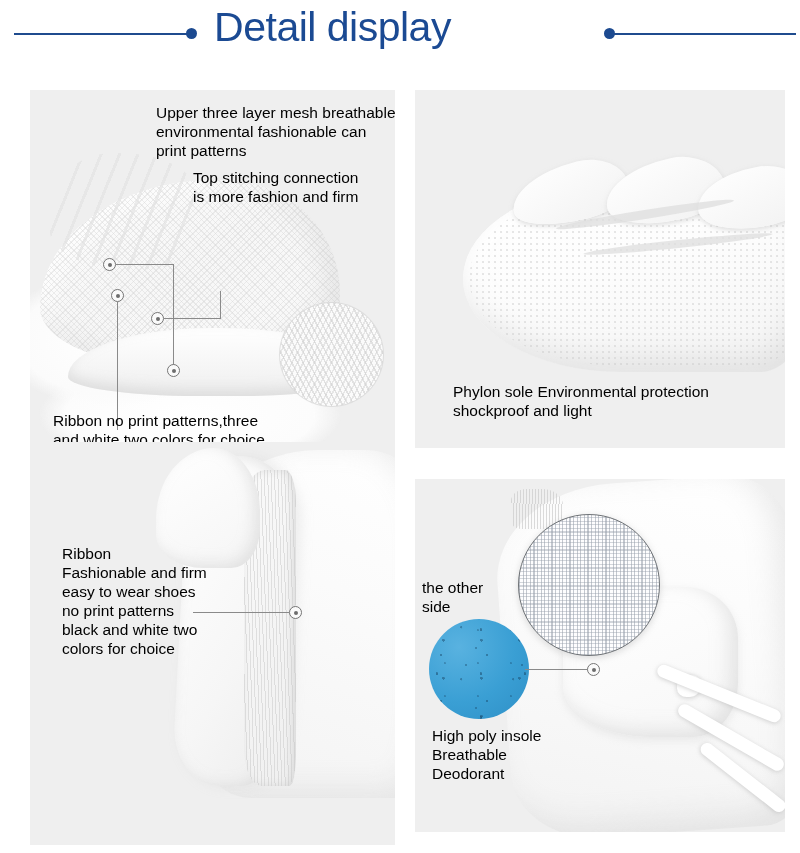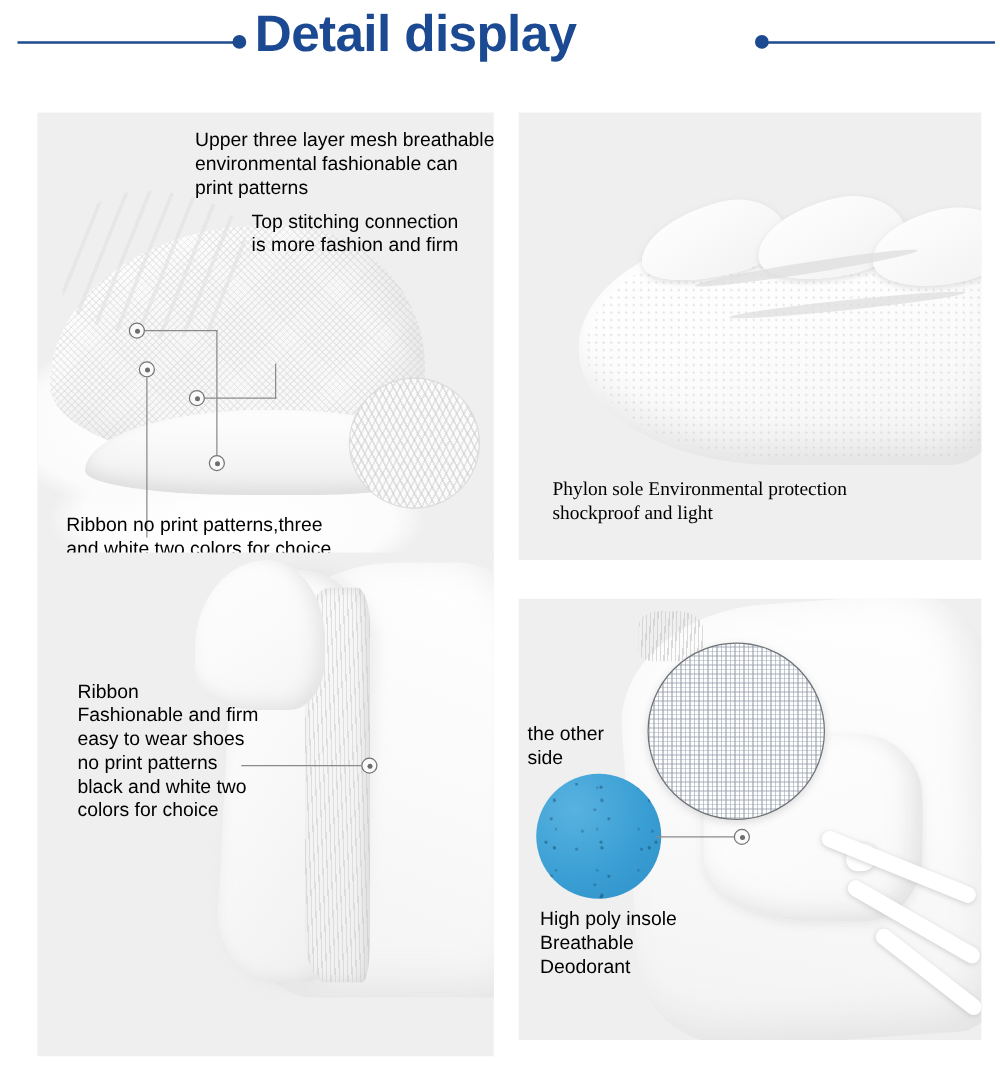--- a/index.html
+++ b/index.html
@@ -24,21 +24,21 @@
   .deco-line.right { left: 614px; width: 182px; }
   .deco-dot {
     position: absolute; top: 28px; width: 11px; height: 11px;
     border-radius: 50%; background: #1c4a90;
   }
   .deco-dot.left  { left: 186px; }
   .deco-dot.right { left: 604px; }
   #title {
     position: absolute; left: 0; top: 4px; width: 665px;
     text-align: center;
-    font-size: 41px; font-weight: bold; letter-spacing: -0.5px;
+    font-size: 41px; font-weight: normal; letter-spacing: -0.5px;
     color: #1b4a93;
     font-family: "Liberation Sans", sans-serif;
   }
 
   
   .panel {
     position: absolute;
     background: #efefef;
     overflow: hidden;
   }
@@ -297,38 +297,38 @@
     <div class="marker" style="left:81px;  top:199px;"></div>
     <div class="lead v" style="left:87px;  top:212px; height:128px;"></div>
     <div class="marker" style="left:137px; top:274px;"></div>
     <div class="marker" style="left:121px; top:222px;"></div>
     <div class="lead h" style="left:134px; top:228px; width:57px;"></div>
     <div class="lead v" style="left:190px; top:201px; height:28px;"></div>
 
     <span class="callout-text" style="left:126px; top:14px; width:248px;">Upper three layer mesh breathable
 environmental  fashionable can
 print patterns</span>
-    <span class="callout-text" style="left:148px; top:79px; width:212px;text-align:center;">Top stitching connection
+    <span class="callout-text" style="left:163px; top:79px; width:212px;">Top stitching connection
 is more fashion and firm</span>
     <span class="callout-text" style="left:23px; top:322px; width:260px;">Ribbon no print patterns,three
 and white two colors for choice</span>
   </div>
 
   <div class="panel" id="panel-2">
     <div class="photo">
       <div class="p2-sole">
         <div class="p2-tread"></div>
       </div>
       <div class="p2-lug a"></div>
       <div class="p2-lug b"></div>
       <div class="p2-lug c"></div>
       <div class="p2-groove g1"></div>
       <div class="p2-groove g2"></div>
     </div>
-    <span class="callout-text" style="left:27px; top:293px; width:320px;font-family:Liberation Serif, serif;">Phylon sole   Environmental protection
+    <span class="callout-text" style="left:38px; top:293px; width:320px;">Phylon sole   Environmental protection
 shockproof and light</span>
   </div>
 
   <div class="panel" id="panel-3">
     <div class="photo">
       <div class="p3-shoe"></div>
       <div class="p3-collar"></div>
       <div class="p3-ribbon"></div>
       <div class="p3-tongue"></div>
     </div>

